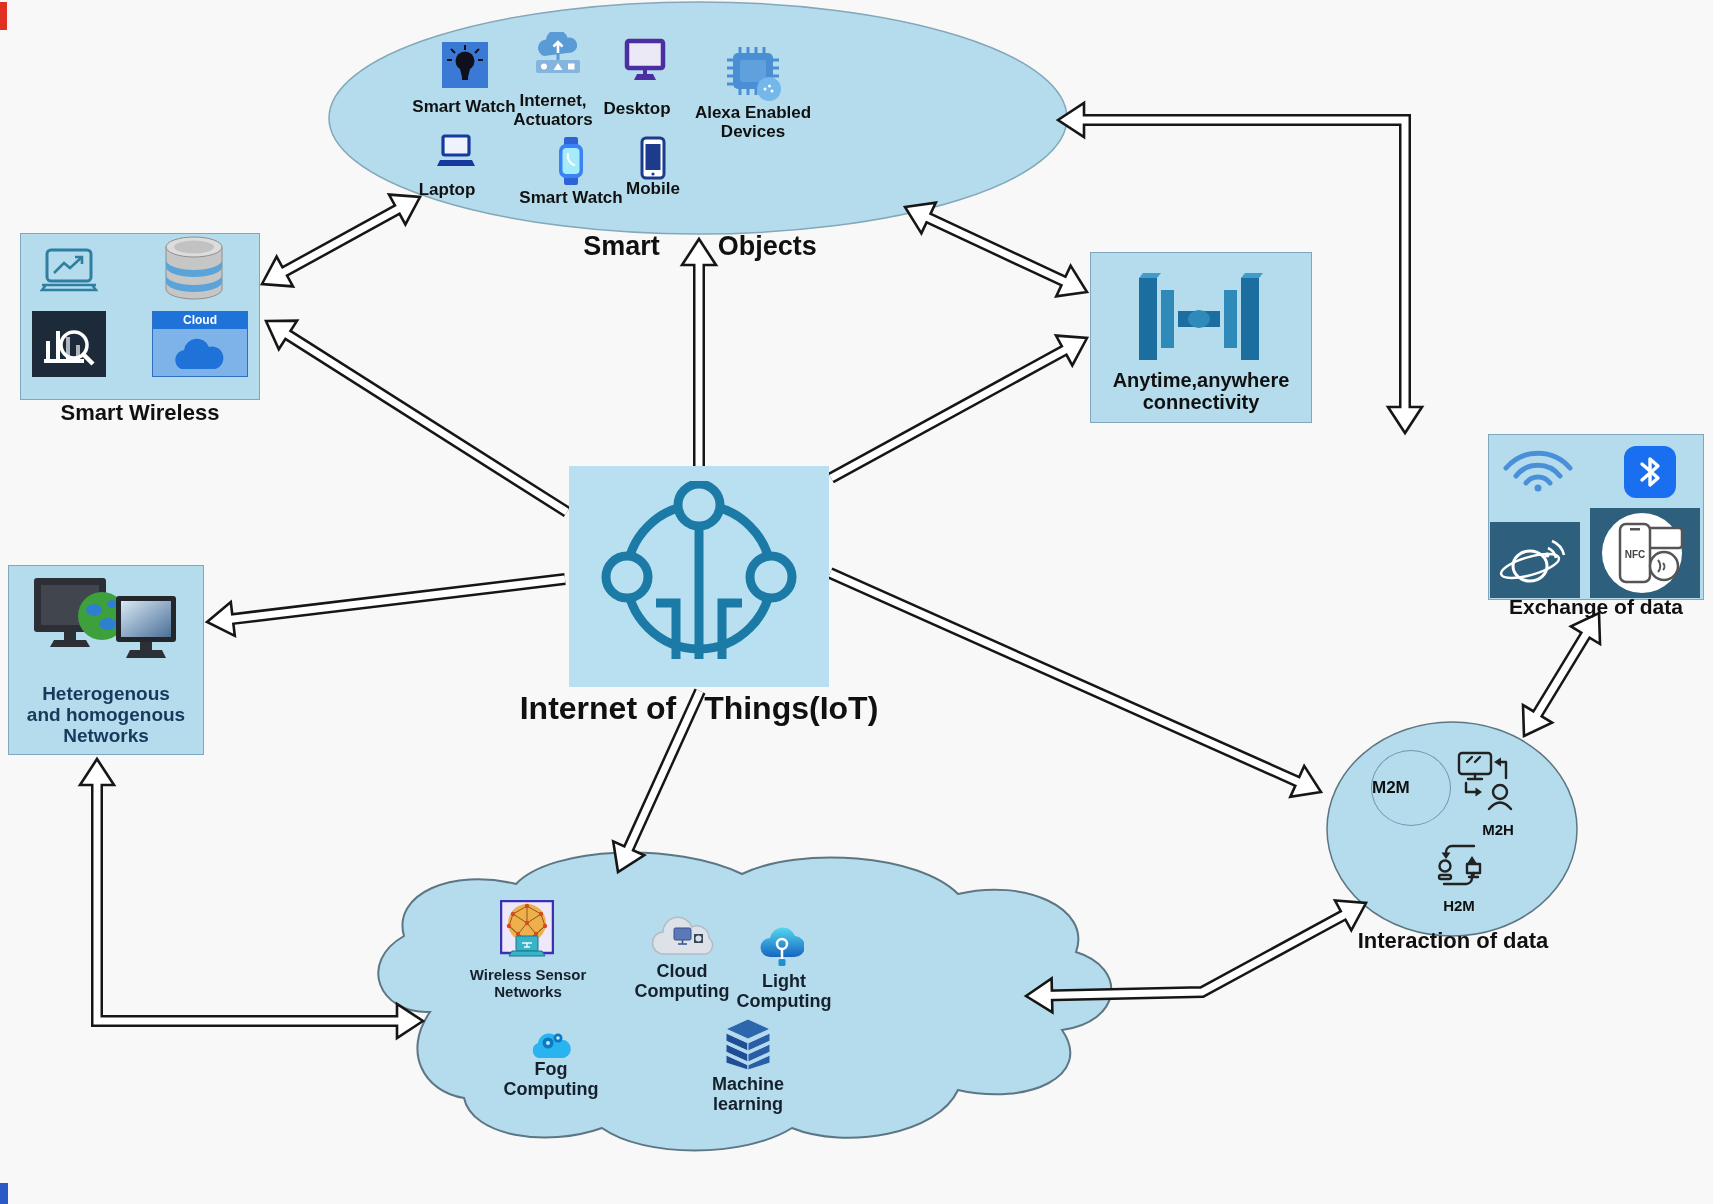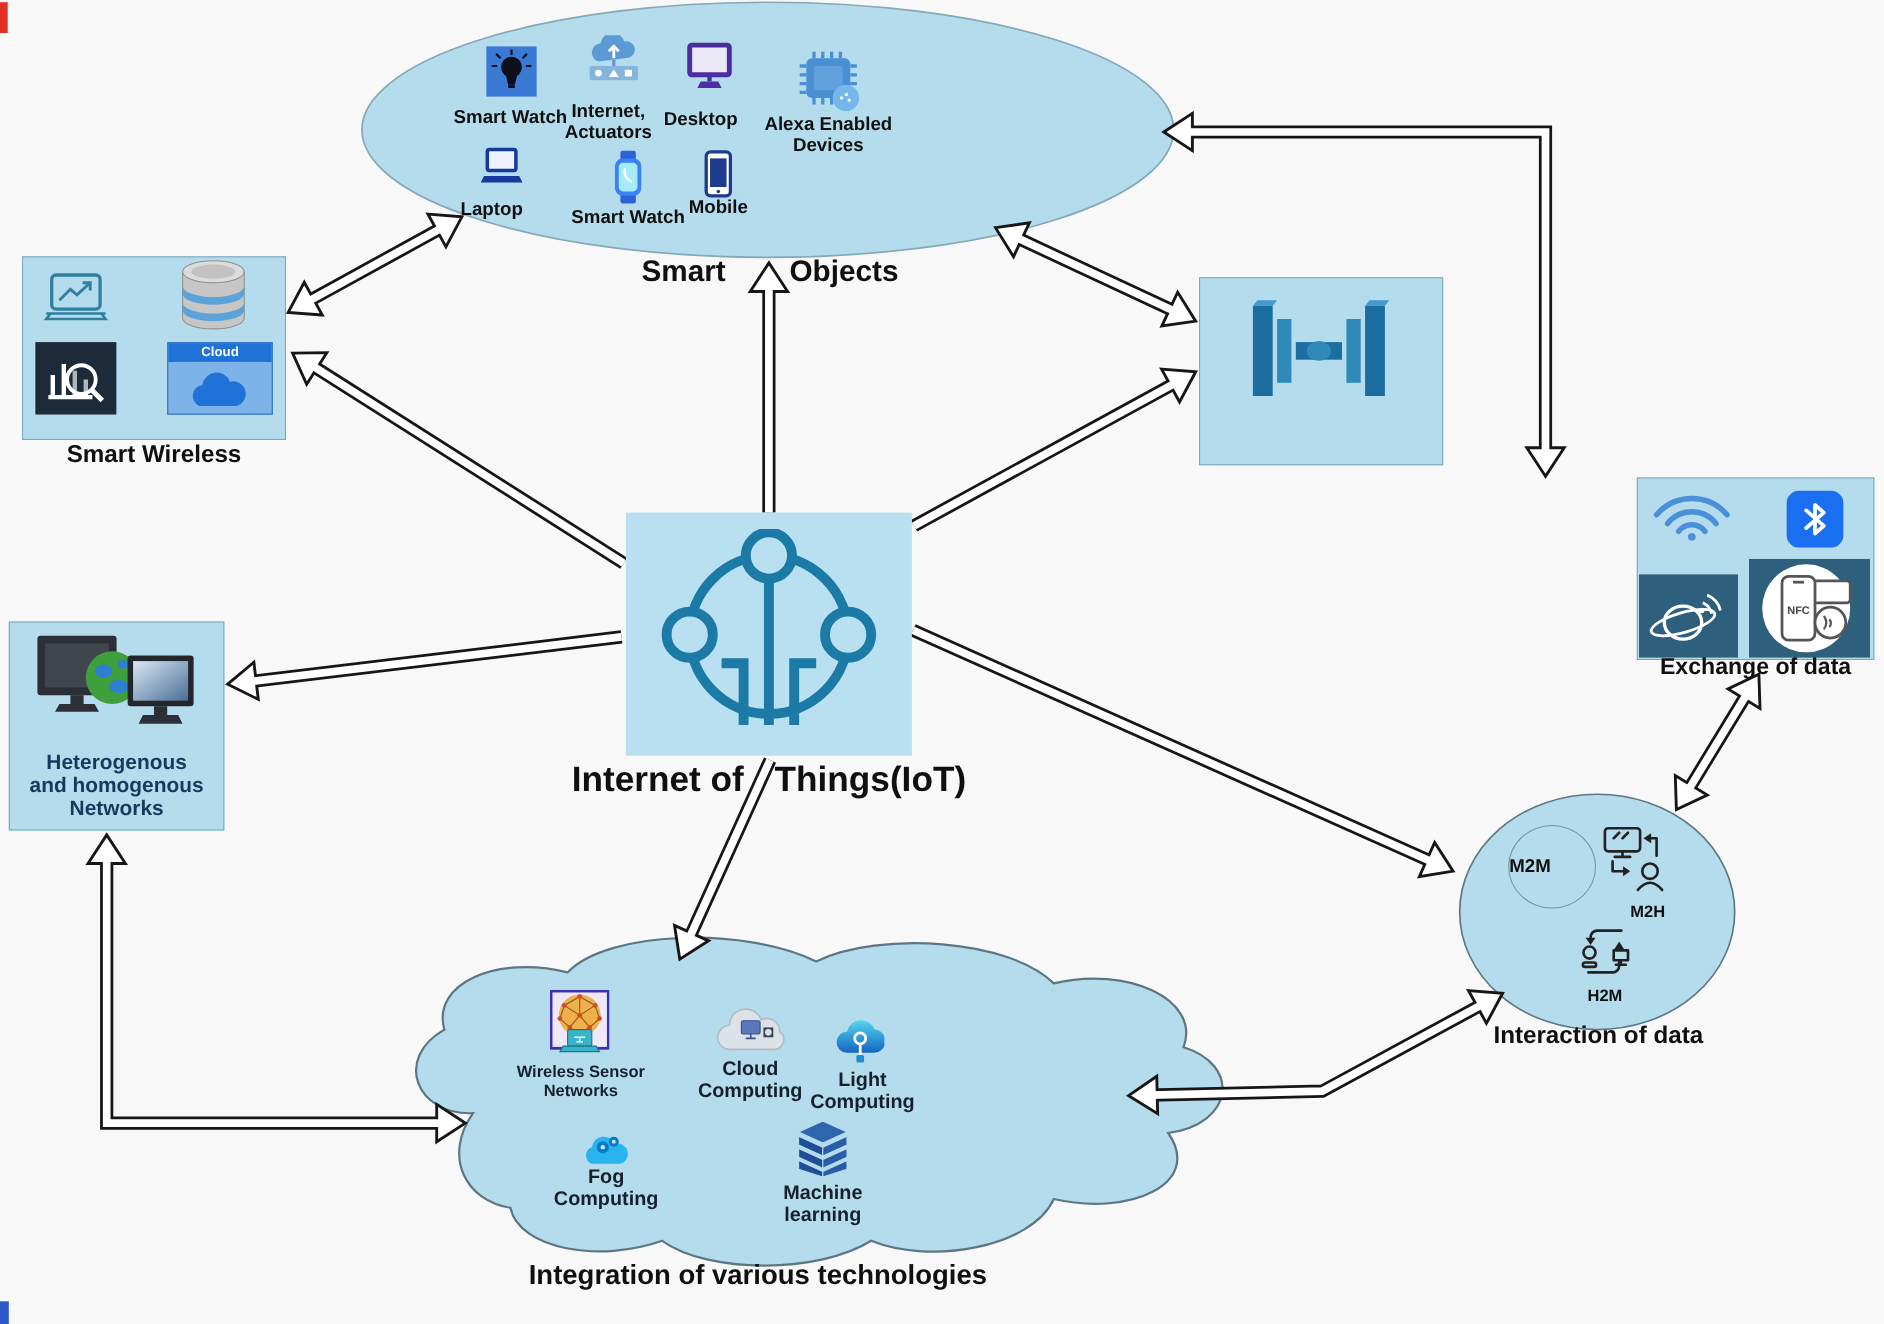--- a/index.html
+++ b/index.html
@@ -272,20 +272,24 @@
       <polygon points="6,6 24,6 28,1 10,1" fill="#3f9ccb"></polygon>
       <polygon points="108,6 126,6 130,1 112,1" fill="#3f9ccb"></polygon>
       <rect x="6" y="6" width="18" height="82" fill="#1c6da0"></rect>
       <rect x="28" y="18" width="13" height="58" fill="#2f8ab9"></rect>
       <rect x="108" y="6" width="18" height="82" fill="#1c6da0"></rect>
       <rect x="91" y="18" width="13" height="58" fill="#2f8ab9"></rect>
       <rect x="45" y="39" width="42" height="16" fill="#1c6da0"></rect>
       <ellipse cx="66" cy="47" rx="11" ry="9" fill="#2f8ab9"></ellipse>
     </svg>
   </div>
+  <div class="lbl" style="left:1092px;top:369px;width:218px;font-size:20px">
+      <span>Anytime,anywhere</span>
+      <span>connectivity</span>
+    </div>
 
   <div class="box" style="left:1488px;top:434px;width:216px;height:166px"></div>
   <div class="ic" style="left:1500px;top:448px">
     <svg width="76" height="44" viewBox="0 0 76 44">
       <g stroke="#4a90d9" fill="none" stroke-linecap="round">
         <path d="M6 20 a42 42 0 0 1 64 0" stroke-width="5"></path>
         <path d="M16 28 a28 28 0 0 1 44 0" stroke-width="5"></path>
         <path d="M26 35 a15 15 0 0 1 24 0" stroke-width="5"></path>
       </g>
       <circle cx="38" cy="40" r="3.5" fill="#4a90d9"></circle>
@@ -488,19 +492,16 @@
         <polygon points="4,37 26,47 26,52 4,45" fill="#1f4e96"></polygon>
         <polygon points="48,37 26,47 26,52 48,45" fill="#2a5da8"></polygon>
       </g>
     </svg>
   </div>
   <div class="lbl" style="left:698px;top:1075px;width:100px;font-size:18px;color:#15202c">
       <span>Machine</span>
       <span>learning</span>
     </div>
 
-  <div class="lbl" style="left:429px;top:1146px;width:520px;font-size:25px">
-      <span>Integration of various technologies</span>
-    </div>
 
   <div class="artifact" style="left:0;top:2px;width:7px;height:28px;background:#e03024"></div>
   <div class="artifact" style="left:0;top:1183px;width:8px;height:21px;background:#2b59c8"></div>
 </div>
 
 </body></html>

